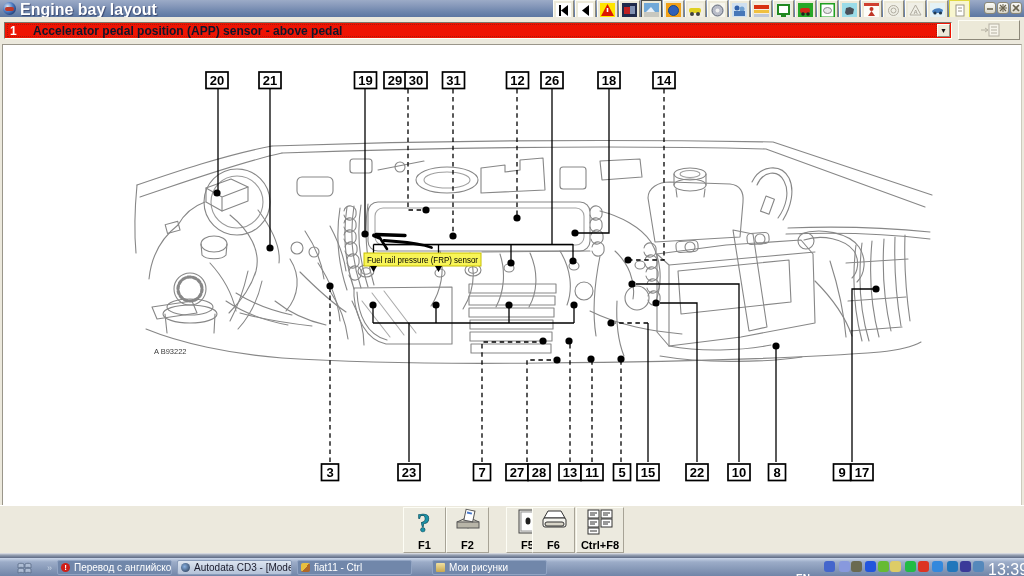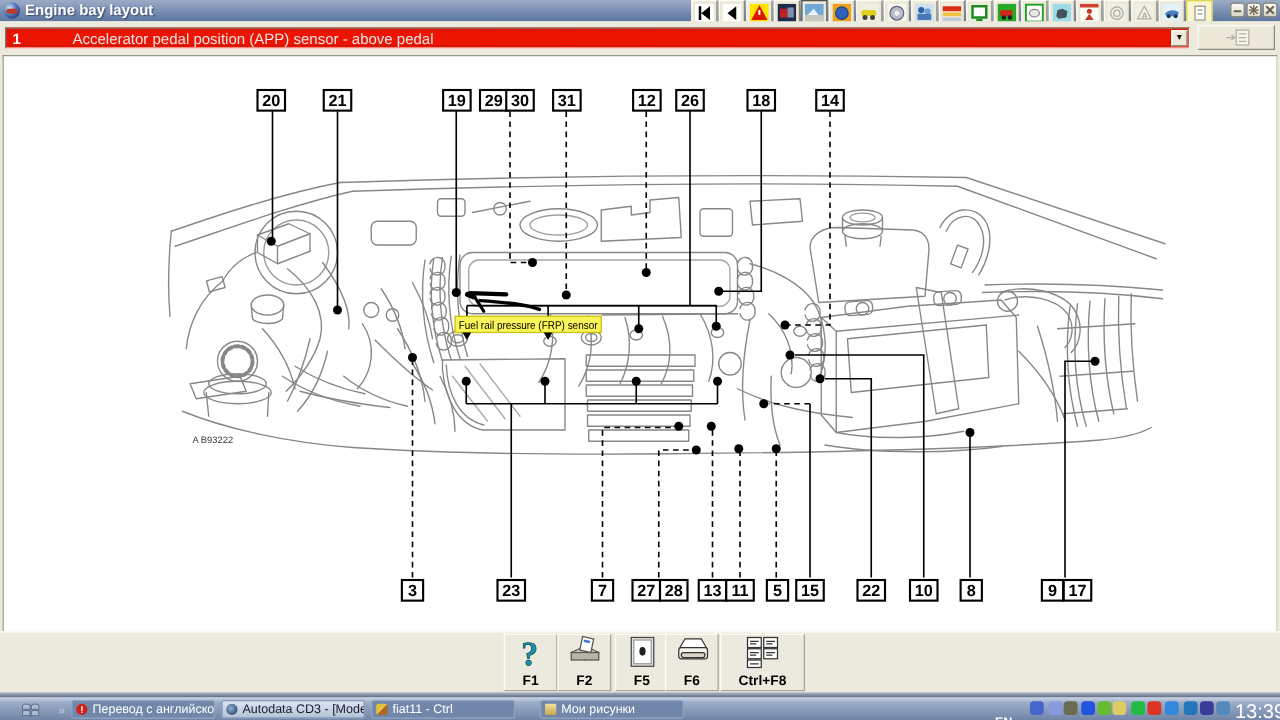--- a/index.html
+++ b/index.html
@@ -2,41 +2,41 @@
 <html><head>
 <meta charset="utf-8">
 <style>
   html,body{margin:0;padding:0;}
   body{width:1024px;height:576px;position:relative;overflow:hidden;
        font-family:"Liberation Sans",sans-serif;background:#ece9dd;}
   .abs{position:absolute;}
   
   #titlebar{left:0;top:0;width:1024px;height:17px;
     background:linear-gradient(180deg,#9cabc7 0%,#8698ba 35%,#6d85ac 70%,#5d77a2 100%);}
-  #titlebar .ttl{position:absolute;left:20px;top:1px;color:#fff;font-size:12px;font-weight:bold;
+  #titlebar .ttl{position:absolute;left:20px;top:1px;color:#fff;font-size:16px;font-weight:bold;
     text-shadow:1px 1px 1px rgba(0,0,40,.45);}
   #appico{left:3px;top:2px;width:13px;height:13px;border-radius:7px;
     background:radial-gradient(circle at 35% 35%,#d8e4f0 0%,#4a78c0 45%,#203a70 80%);}
   #appico:after{content:"";position:absolute;left:2px;top:5px;width:9px;height:4px;background:#c03828;border-radius:2px;}
   
   .tbico{position:absolute;top:0px;width:21px;height:21px;background:#ece9d8;
     border:1px solid;border-color:#fdfdf5 #8d897a #8d897a #fdfdf5;box-sizing:border-box;}
   .tbico > b{position:absolute;left:2px;top:2px;width:15px;height:15px;display:block;}
   
   .winbtn{position:absolute;top:2px;width:12px;height:12px;background:linear-gradient(180deg,#fbfbf8,#d8d5c8);
     border:1px solid #8b8876;border-radius:3px;box-sizing:border-box;
     color:#6a6450;font-size:9px;line-height:9px;text-align:center;font-weight:bold;}
   
   #redrow{left:0;top:17px;width:1024px;height:27px;background:#ece9dd;}
   #combo{position:absolute;left:4px;top:5px;width:948px;height:17px;background:#ee1403;
     border:1px solid;border-color:#7a766a #fffef4 #fffef4 #7a766a;box-sizing:border-box;}
   #combo .dots{position:absolute;left:2px;top:1px;right:14px;bottom:1px;
     border:1px dotted #b01808;}
   #combo .t1{position:absolute;left:5px;top:1px;color:#fff;font-weight:bold;font-size:12px;}
-  #combo .t2{position:absolute;left:28px;top:1px;color:#e5e5e5;font-weight:normal;font-size:12px;margin-left:25px;}
+  #combo .t2{position:absolute;left:28px;top:1px;color:#0f172a;font-weight:bold;font-size:12px;}
   #comboarr{position:absolute;right:1px;top:1px;width:13px;height:13px;background:#ece9d8;
     border:1px solid;border-color:#fdfdf5 #8d897a #8d897a #fdfdf5;box-sizing:border-box;
     font-size:7px;line-height:11px;text-align:center;color:#111;}
   #sidebtn{position:absolute;left:958px;top:3px;width:62px;height:20px;background:#ece9d8;
     border:1px solid;border-color:#fdfdf5 #8d897a #8d897a #fdfdf5;box-sizing:border-box;}
   
   #canvas{left:2px;top:44px;width:1020px;height:461px;background:#fff;
     border-top:1px solid #9a968a;border-left:1px solid #9a968a;border-right:1px solid #cdcabe;box-sizing:border-box;}
   
   #btoolbar{left:0;top:505px;width:1024px;height:48px;background:#ece9dd;border-top:1px solid #fff;}
@@ -503,31 +503,31 @@
   <div class="abs" id="btoolbar">
     <div class="fbtn" style="left: 403px;"><svg width="26" height="28">
         <text x="5" y="24" font-size="27" font-weight="bold" fill="#1b92a8" stroke="#0a4a58" stroke-width=".6" font-family="Liberation Serif">?</text>
       </svg><span>F1</span></div>
     <div class="fbtn" style="left: 446px;"><svg width="30" height="28">
         <polygon points="4,14 15,9 26,14 15,20" fill="#d8d5c8" stroke="#555"></polygon>
         <rect x="4" y="14" width="22" height="6" fill="#b8b5a8" stroke="#555"></rect>
         <rect x="12" y="2" width="9" height="11" fill="#fff" stroke="#555" transform="rotate(12 16 7)"></rect>
         <rect x="14" y="4" width="5" height="2" fill="#4878c8" transform="rotate(12 16 5)"></rect>
       </svg><span>F2</span></div>
-    <div class="fbtn" style="left: 492px;"><svg width="28" height="28">
+    <div class="fbtn" style="left: 506px;"><svg width="28" height="28">
         <rect x="5" y="2" width="18" height="23" fill="#e8e8e4" stroke="#444"></rect>
         <rect x="7" y="4" width="14" height="19" fill="#fff" stroke="#999"></rect>
         <ellipse cx="14" cy="13" rx="2.5" ry="3.5" fill="#202020"></ellipse>
       </svg><span>F5</span></div>
     <div class="fbtn" style="left: 532px;"><svg width="30" height="26">
         <path d="M5,10 L9,3 L22,3 L26,10 Z" fill="#fff" stroke="#333"></path>
         <rect x="4" y="10" width="23" height="9" rx="2" fill="#f4f4ee" stroke="#333"></rect>
         <rect x="6" y="14" width="19" height="4" rx="2" fill="#d8d5c8" stroke="#333"></rect>
       </svg><span>F6</span></div>
-    <div class="fbtn" style="left: 576px; width: 68px;"><svg width="30" height="28">
+    <div class="fbtn" style="left: 576px; width: 48px;"><svg width="30" height="28">
         <rect x="3" y="2" width="11" height="8" fill="#fff" stroke="#333"></rect>
         <rect x="16" y="2" width="11" height="8" fill="#fff" stroke="#333"></rect>
         <rect x="3" y="11" width="11" height="8" fill="#fff" stroke="#333"></rect>
         <rect x="16" y="11" width="11" height="8" fill="#fff" stroke="#333"></rect>
         <rect x="3" y="20" width="11" height="6" fill="#fff" stroke="#333"></rect>
         <g stroke="#333">
           <path d="M5,5 h7 M5,7 h5 M18,5 h7 M18,7 h5 M5,14 h7 M5,16 h5 M18,14 h7 M18,16 h5 M5,23 h7"></path>
         </g>
       </svg><span>Ctrl+F8</span></div>
   </div>

